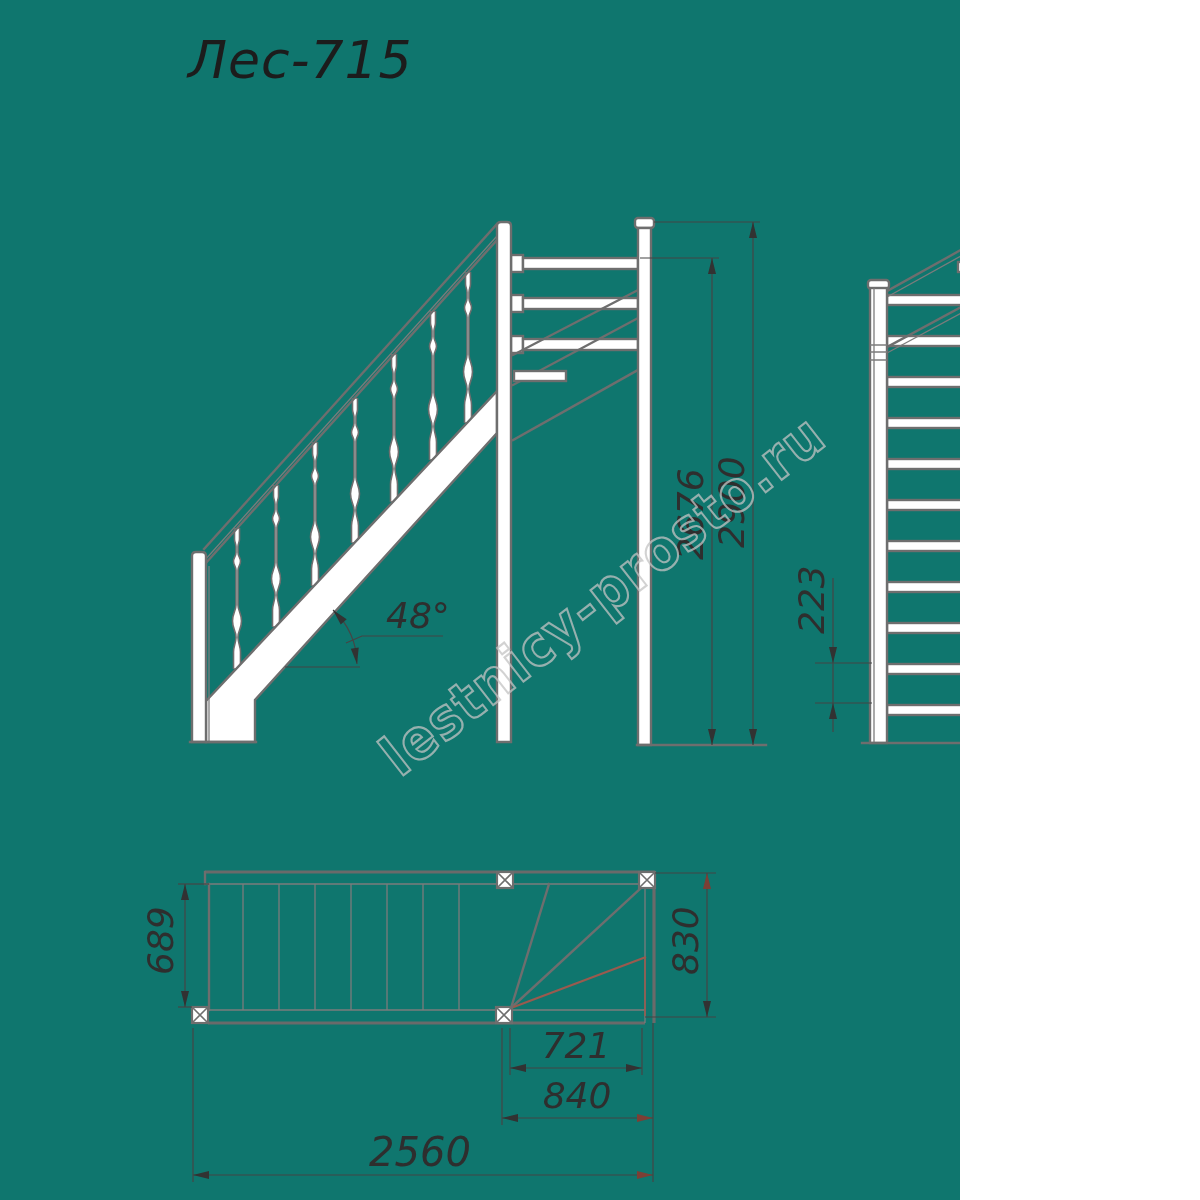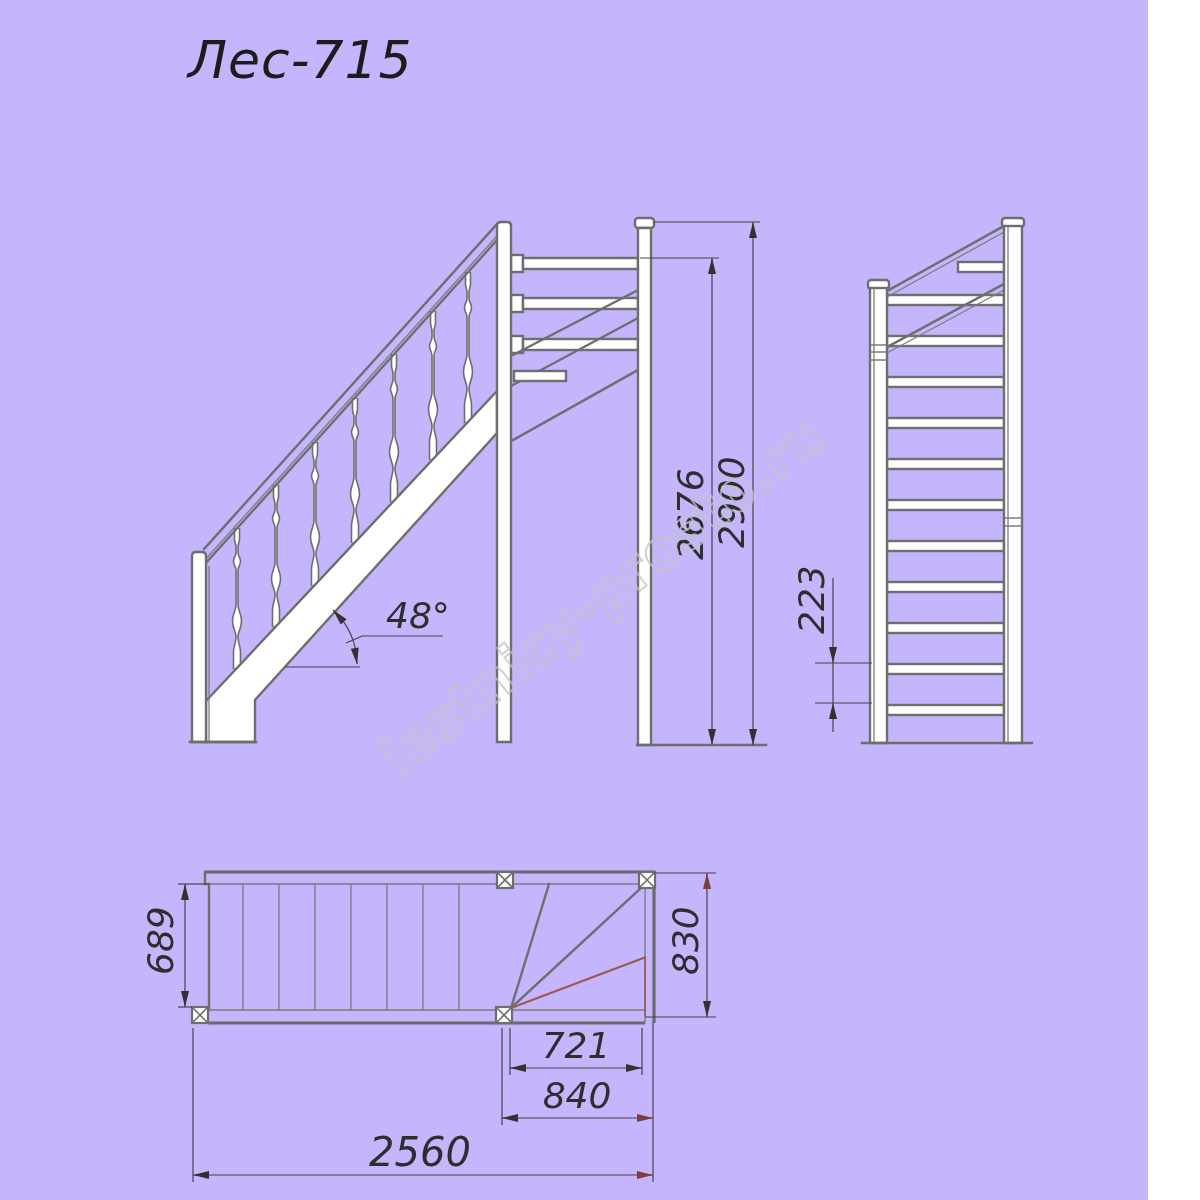--- a/index.html
+++ b/index.html
@@ -1,17 +1,17 @@
 <!DOCTYPE html>
 <html><head>
 <meta charset="utf-8">
 <style>
   html,body{margin:0;padding:0;background:#ffffff;}
   body{font-family:"DejaVu Sans",sans-serif;}
-  .page{width:1148px;height:1200px;background:#c4b5fd;position:relative;overflow:hidden;}
+  .page{width:960px;height:1200px;background:#0f766e;position:relative;overflow:hidden;}
   svg{display:block;}
   
   .g2{stroke:#6e6e6e;stroke-width:2.4;fill:none;stroke-linecap:square;}
   .g2f{stroke:#6e6e6e;stroke-width:2.4;fill:#ffffff;stroke-linecap:square;}
   .g1{stroke:#7c7c7c;stroke-width:1.3;fill:none;}
   .g3{stroke:#6a6a6a;stroke-width:3.2;fill:none;}
   .dim{stroke:#454545;stroke-width:1.2;fill:none;}
   .arr{fill:#323232;stroke:none;}
   .arrR{fill:#7c3f35;stroke:none;}
   .red{stroke:#9a5a4e;stroke-width:1.6;fill:none;}

